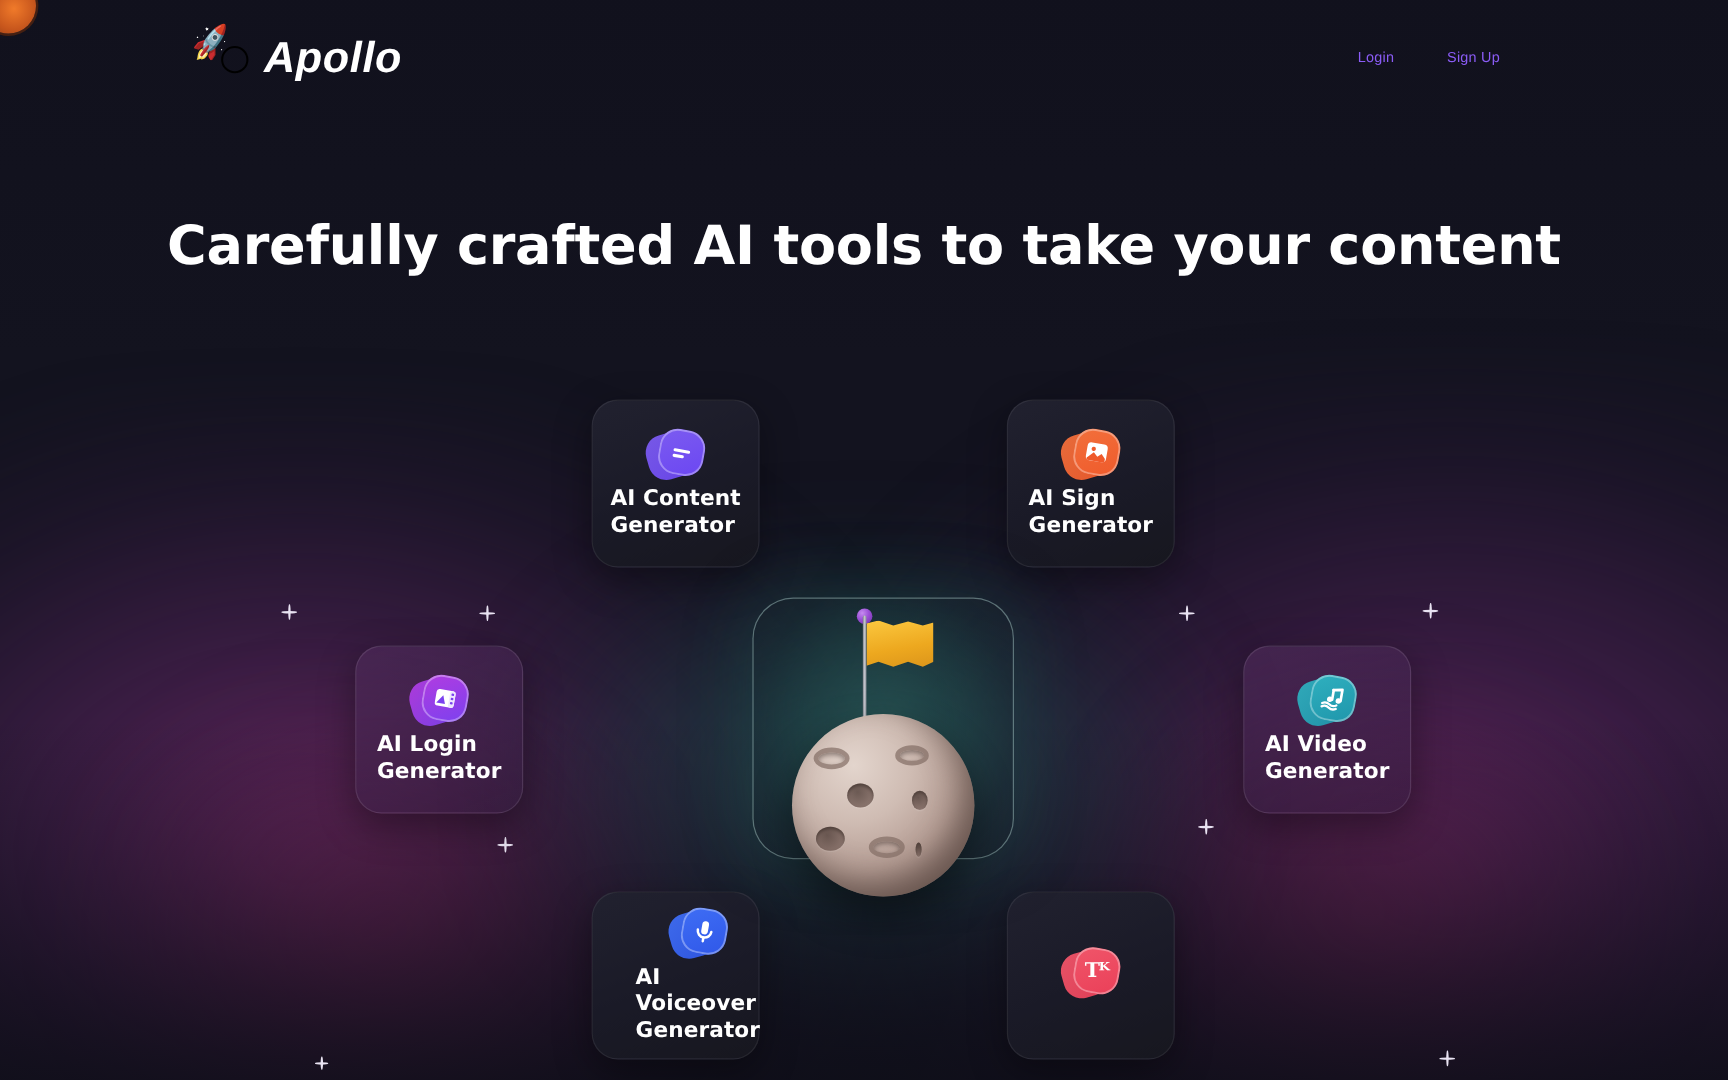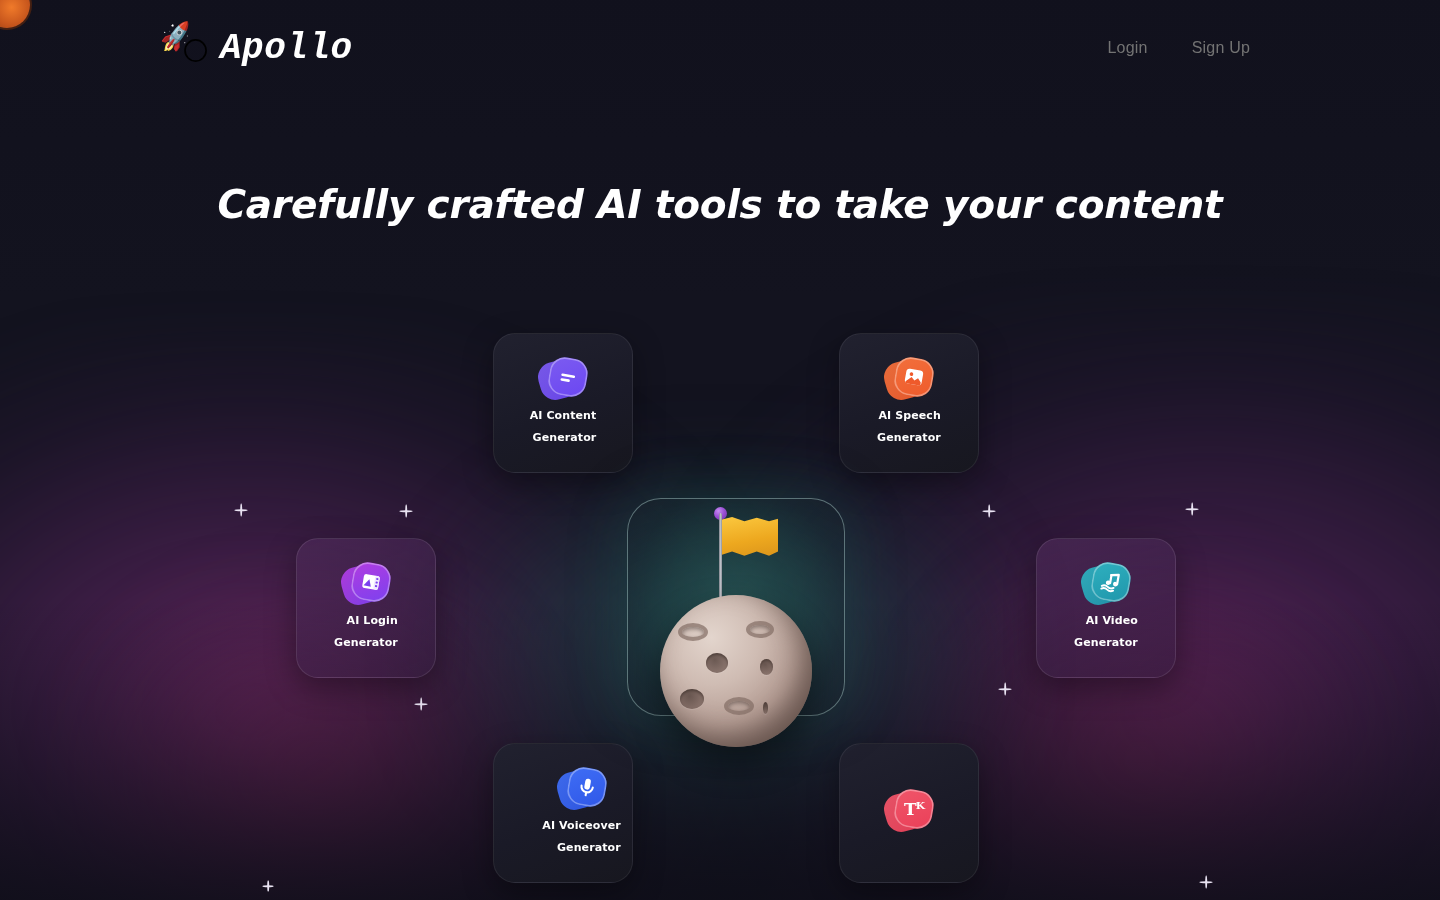--- a/index.html
+++ b/index.html
@@ -118,48 +118,47 @@
   .rocket-glyph {
     position:absolute; left:0; top:-2px;
     font-size:26px; line-height:1;
     transform:rotate(-8deg);
   }
   .moon-glyph {
     position:absolute; left:22px; top:12px;
     font-size:26px; line-height:1;
   }
   .brand-name {
-    font-family:Liberation Mono, monospace;
+    font-family:Liberation Sans, sans-serif;
     font-style:italic;
     font-weight:700;
     font-size:36px;
     letter-spacing:0.5px;
     color:#ffffff;
     margin-left:-2px;
   }
   .nav { margin-left:auto; display:flex; align-items:center; gap:44px; }
   .nav a {
-    color:#737373; font-size:16px; text-decoration:none;
+    color:#8b5cf6; font-size:12px; text-decoration:none;
     font-family:"Liberation Sans", sans-serif;
     letter-spacing:0.2px;
   }
 
   
   .hero {
     position:absolute; left:0; top:176px; width:1440px;
     text-align:center; z-index:30;
   }
   .hero h1 {
     font-family:"DejaVu Sans", sans-serif;
     font-weight:700;
-    font-size:39px;
+    font-size:45px;
     line-height:58px;
     color:#ffffff;
     letter-spacing:-0.2px;
-    font-style:italic;
   }
   .hero h1 .accent { color:#f25c21; }
 
   
   .card {
     position:absolute;
     width:140px; height:140px;
     border-radius:22px;
     background:linear-gradient(160deg, #21212f 0%, #1a1a27 55%, #17171f 100%);
     border:1px solid rgba(255,255,255,0.07);
@@ -169,23 +168,23 @@
     box-shadow:0 10px 30px rgba(0,0,0,0.35);
   }
   .card.tinted {
     background:linear-gradient(160deg, rgba(84,46,96,0.55) 0%, rgba(66,38,80,0.46) 55%, rgba(52,30,66,0.42) 100%);
     border:1px solid rgba(255,255,255,0.10);
   }
   .card .label {
     margin-top:0;
     font-family:"DejaVu Sans", sans-serif;
     font-weight:700;
-    font-size:11px;
+    font-size:18px;
     line-height:22px;
-    text-align:right;
+    text-align:left;
     color:#ffffff;
     letter-spacing:0.1px;
     padding:0 6px;
   }
 
   
   .tool-icon { position:relative; width:48px; height:48px; }
   .tool-icon .back, .tool-icon .front {
     position:absolute; border-radius:15px;
   }
@@ -331,21 +330,21 @@
         <div class="tool-icon">
           <div class="back" style="background: linear-gradient(145deg, rgb(242, 112, 60), rgb(239, 90, 43));"></div>
           <div class="front" style="background: linear-gradient(150deg, rgb(242, 112, 60), rgb(239, 90, 43));">
             <svg width="24" height="24" viewBox="0 0 24 24">
               <rect x="3.5" y="4.5" width="17" height="15" rx="3.4" fill="#fff"></rect>
               <circle cx="9" cy="9.6" r="1.8" fill="#ef5a2b"></circle>
               <path d="M4.4 17.6 L9.6 12.3 L13 15.4 L16.2 12.6 L19.6 16.2 L19.6 18.6 Q19.6 19.5 18.7 19.5 L5.3 19.5 Q4.4 19.5 4.4 18.6 Z" fill="#ef5a2b"></path>
             </svg>
           </div>
         </div>
-        <div class="label"><span>AI Speech</span><br><span>Generator</span></div>
+        <div class="label"><span>AI Sign</span><br><span>Generator</span></div>
       </div>
       <div class="card tinted" style="left: 296px; top: 538px;">
         <div class="tool-icon">
           <div class="back" style="background: linear-gradient(145deg, rgb(178, 60, 224), rgb(123, 65, 239));"></div>
           <div class="front" style="background: linear-gradient(150deg, rgb(178, 60, 224), rgb(123, 65, 239));">
             <svg width="24" height="24" viewBox="0 0 24 24">
               <rect x="4" y="5" width="16" height="14" rx="2.6" fill="#fff"></rect>
               <rect x="15.3" y="5" width="4.7" height="14" rx="2" fill="#efe6ff"></rect>
               <rect x="16.6" y="7" width="2.2" height="1.9" rx="0.6" fill="#7b41ef"></rect>
               <rect x="16.6" y="10.6" width="2.2" height="1.9" rx="0.6" fill="#7b41ef"></rect>

